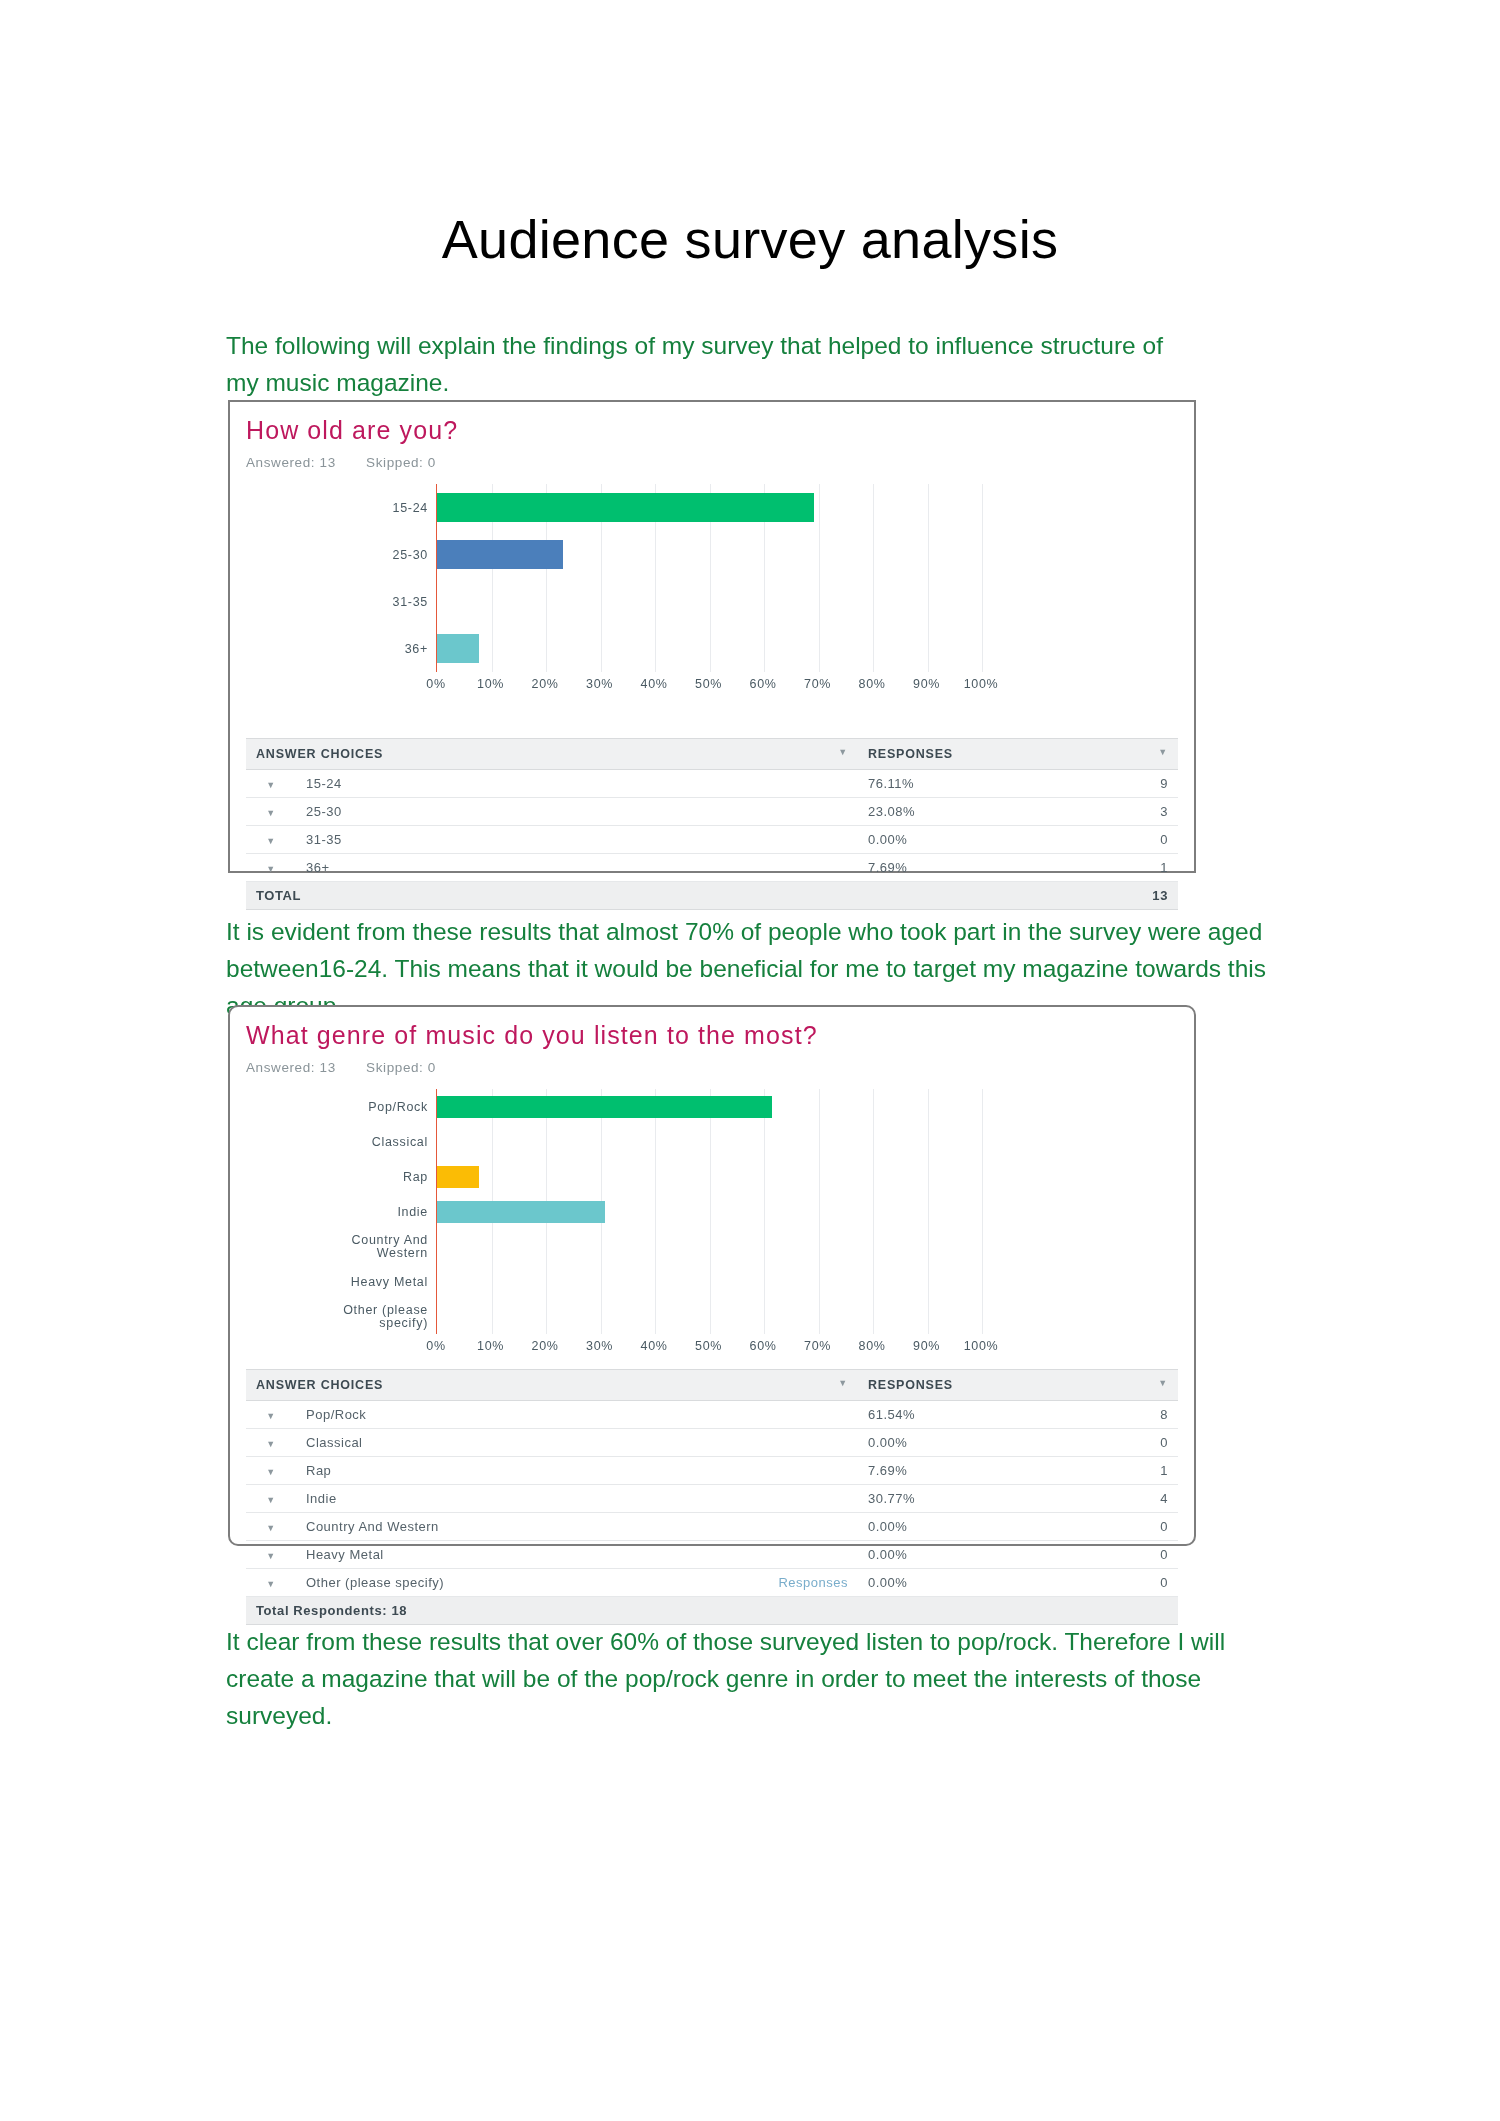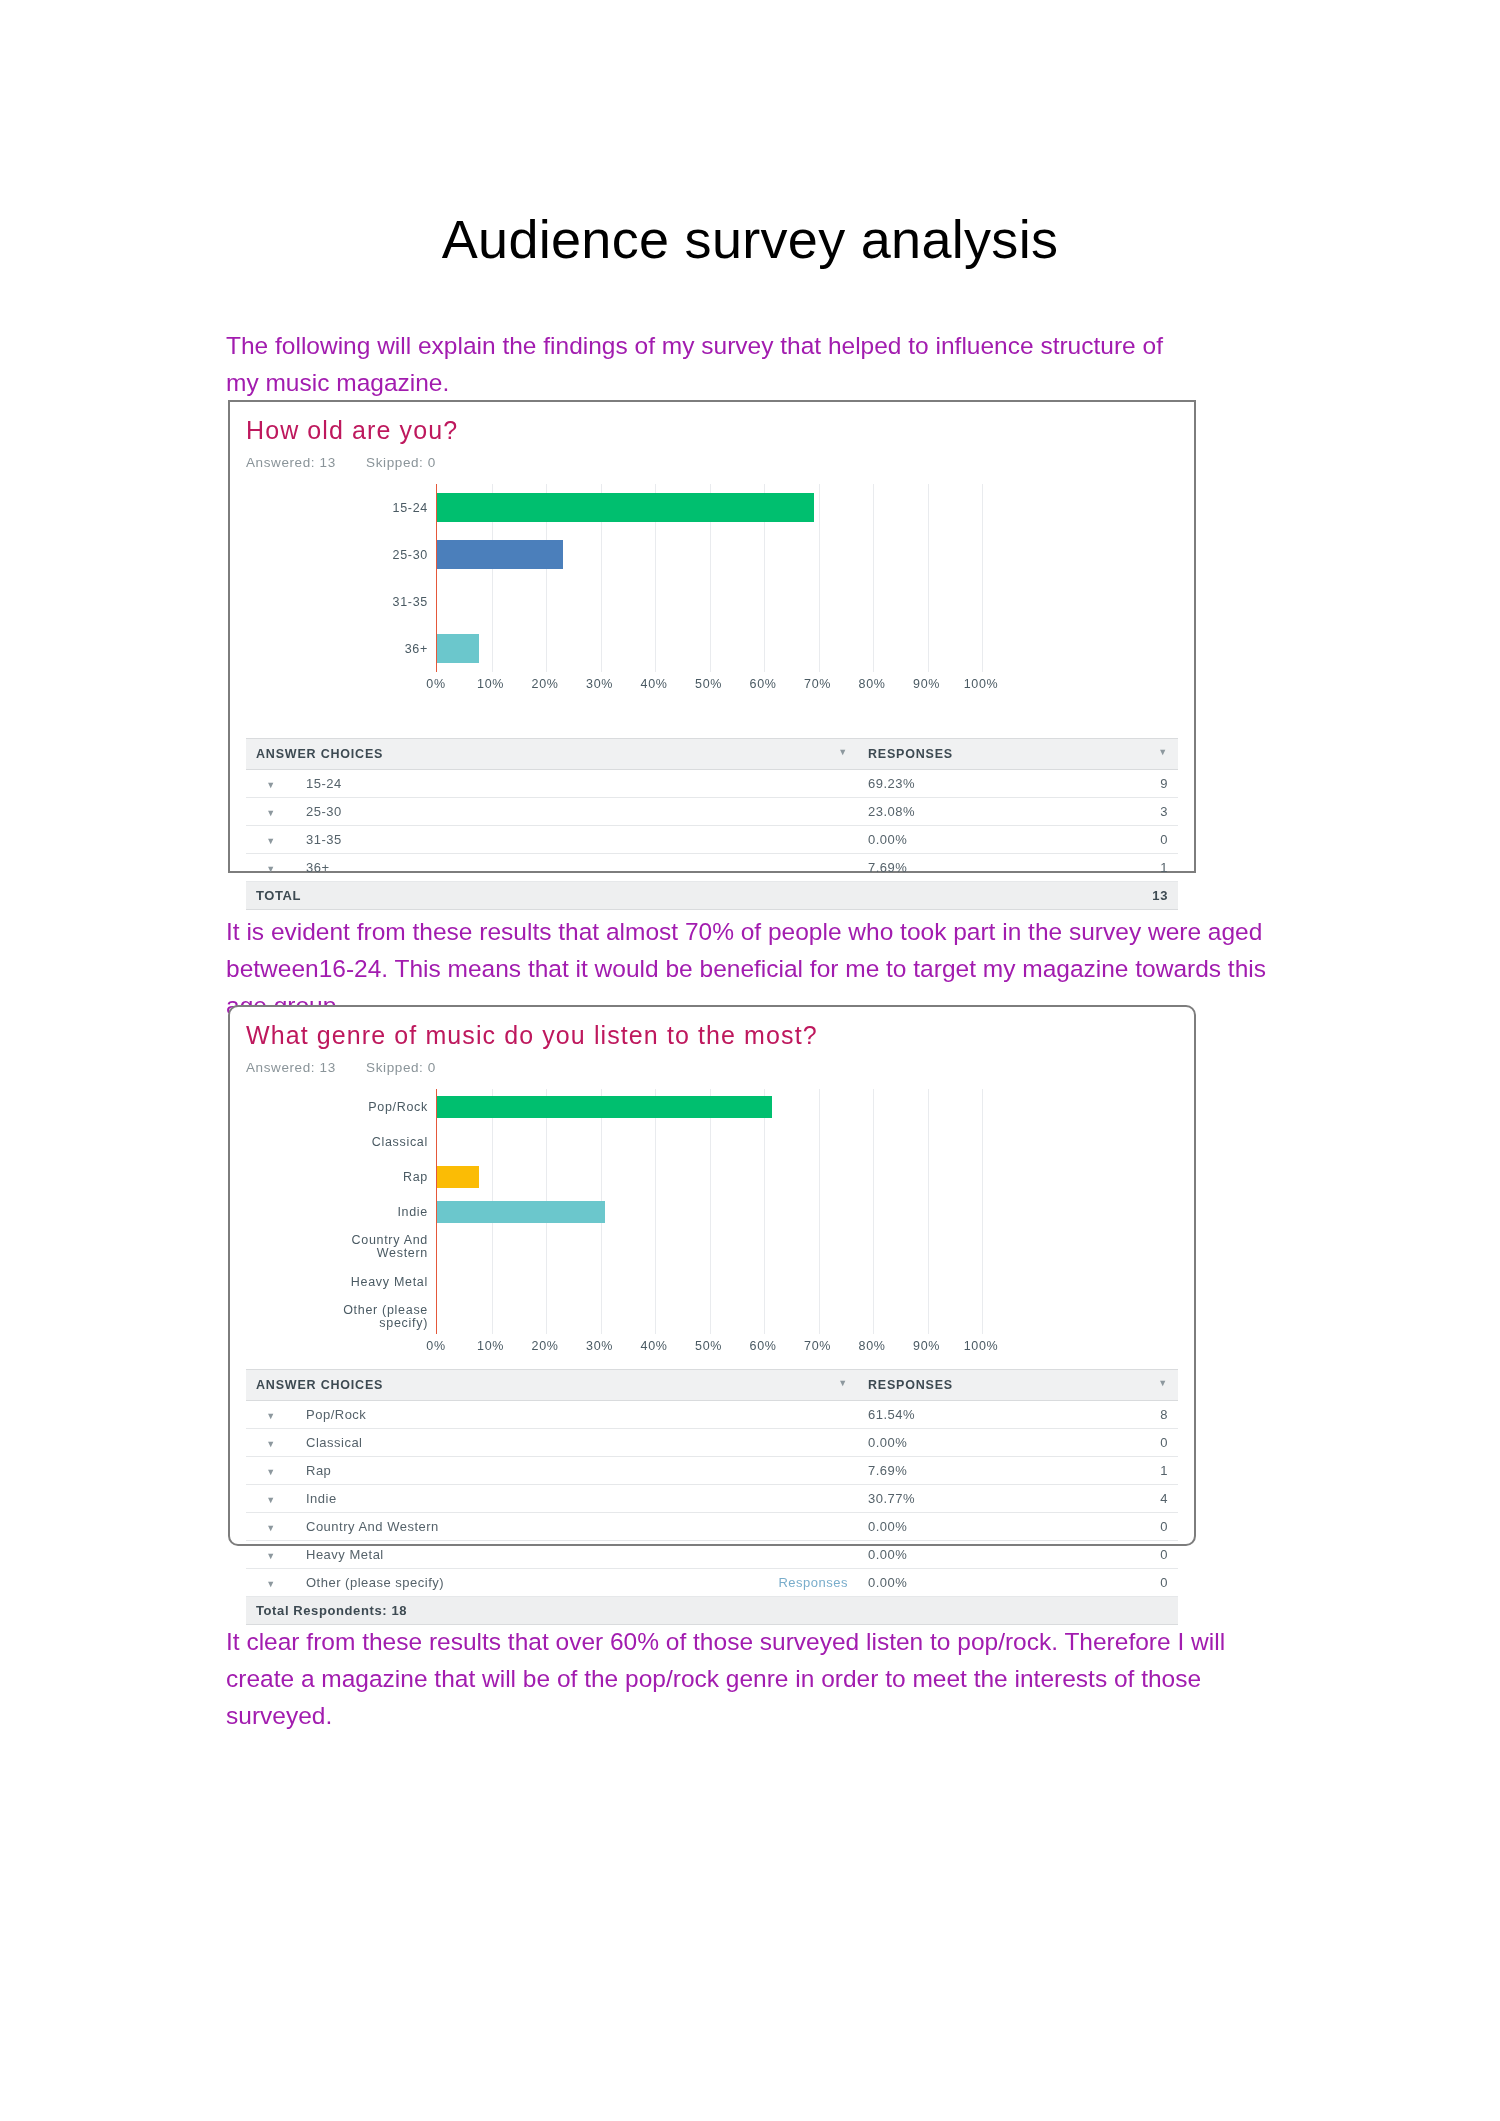--- a/index.html
+++ b/index.html
@@ -35,21 +35,21 @@
     font-weight: 400;
     line-height: 1.0;
     letter-spacing: 0.3px;
     color: #000;
   }
   .para {
     position: absolute;
     font-family: "Liberation Sans", sans-serif;
     font-size: 24.5px;
     line-height: 37px;
-    color: #a21caf;
+    color: #15803d;
     width: 1070px;
     left: 226px;
   }
   #para-intro  { top: 302px; width: 960px; }
   #para-mid    { top: 888px; }
   #para-end    { top: 1598px; }
 
   
   .survey-card {
     position: absolute;
@@ -240,21 +240,21 @@
         <thead>
           <tr>
             <th colspan="2"><span>ANSWER CHOICES</span><span class="caret" style="float: right;">▼</span></th>
             <th colspan="2"><span>RESPONSES</span><span class="caret" style="float: right;">▼</span></th>
           </tr>
         </thead>
         <tbody>
           <tr>
             <td class="col-caret"><span class="caret">▼</span></td>
             <td class="col-choice">15-24</td>
-            <td class="col-pct">69.23%</td>
+            <td class="col-pct">76.11%</td>
             <td class="col-num">9</td>
           </tr>
           <tr>
             <td class="col-caret"><span class="caret">▼</span></td>
             <td class="col-choice">25-30</td>
             <td class="col-pct">23.08%</td>
             <td class="col-num">3</td>
           </tr>
           <tr>
             <td class="col-caret"><span class="caret">▼</span></td>

